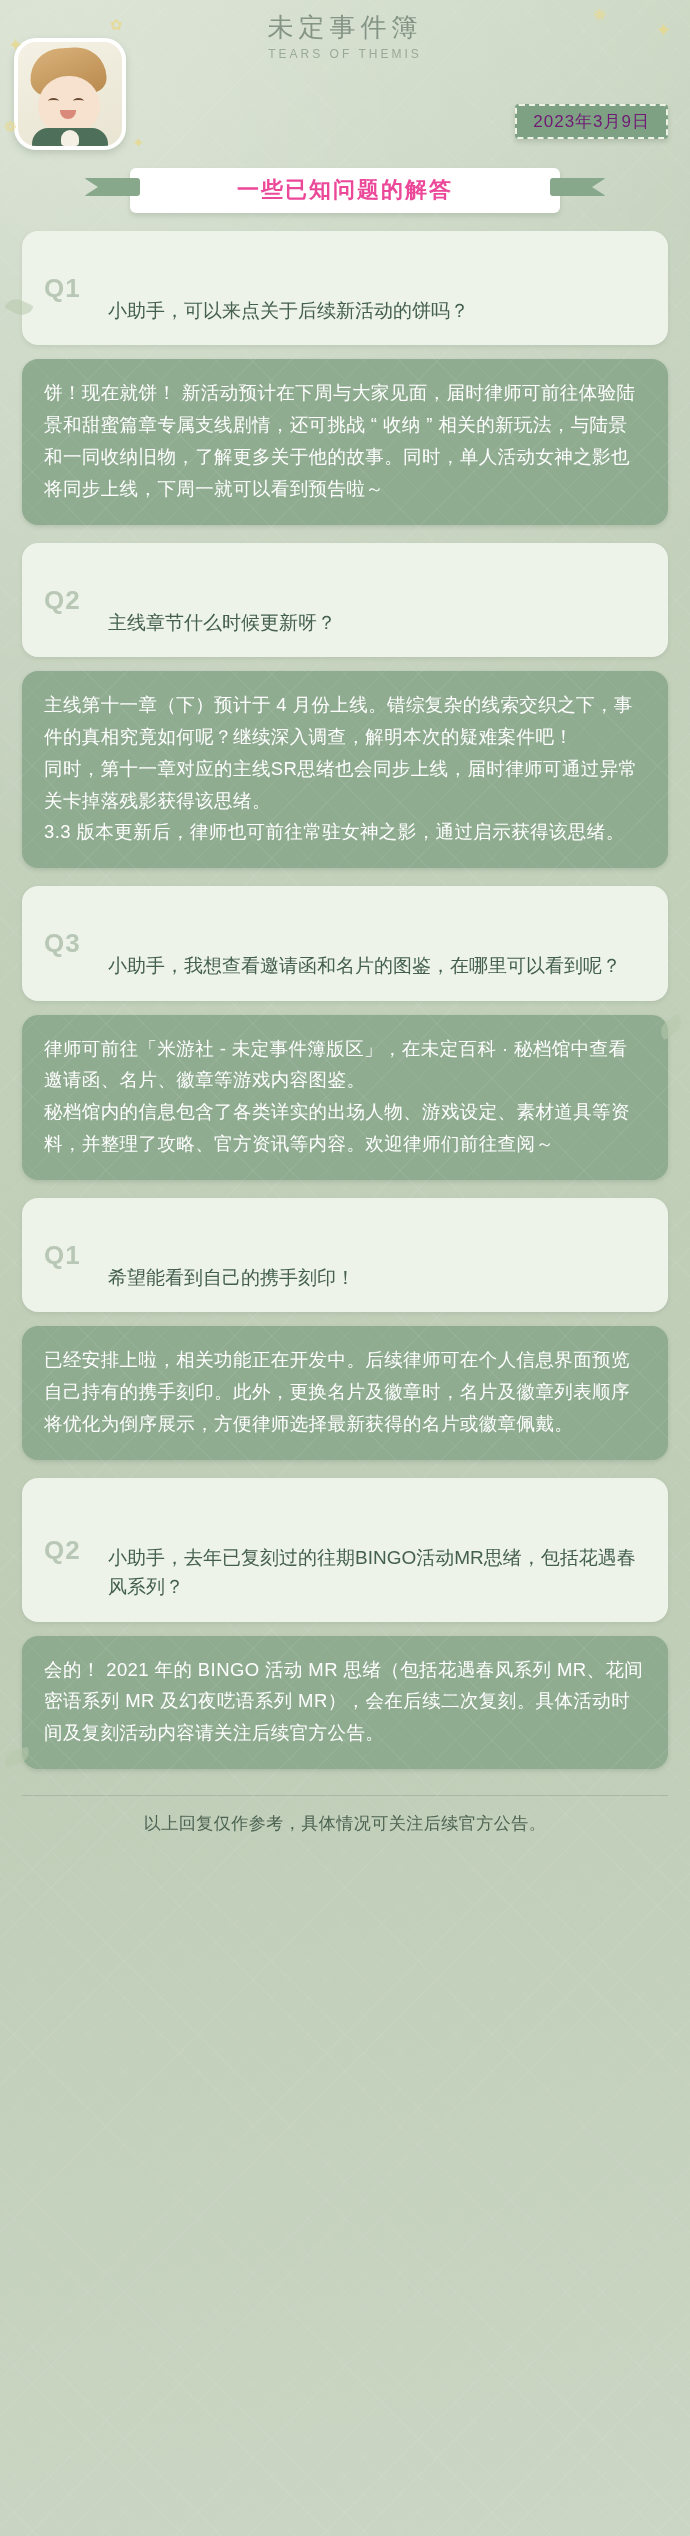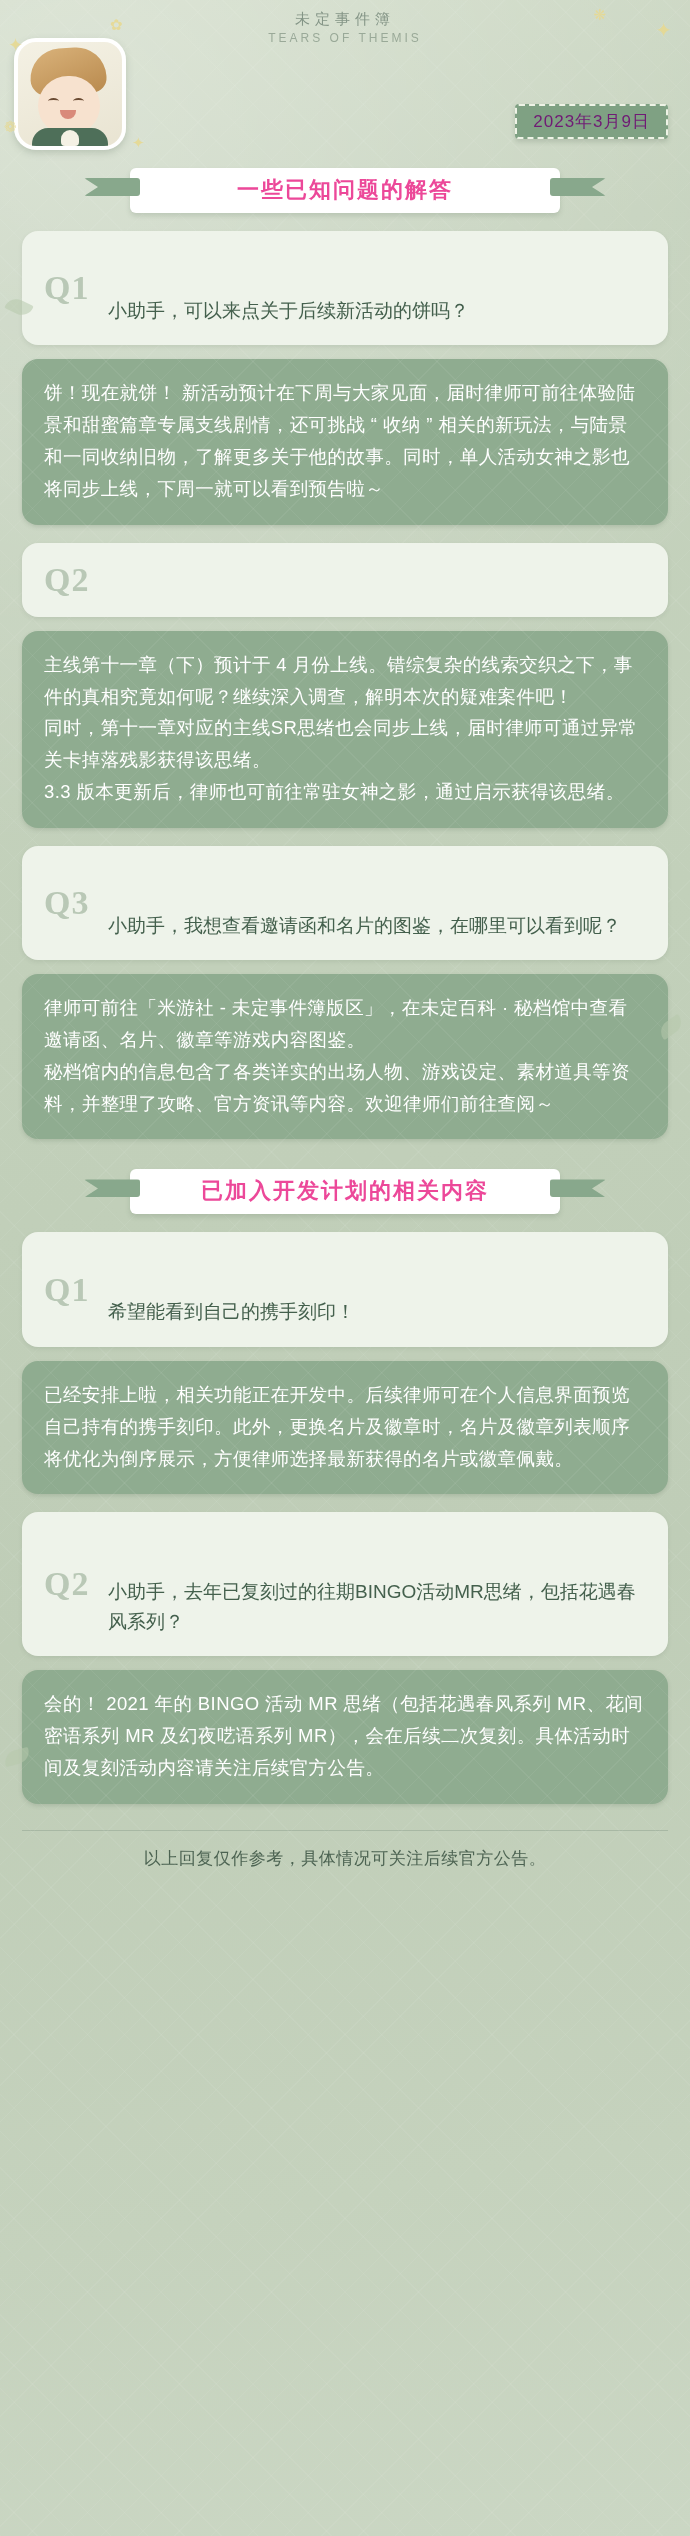--- a/index.html
+++ b/index.html
@@ -38,21 +38,21 @@
   .brand {
     position: absolute;
     top: 10px;
     left: 50%;
     transform: translateX(-50%);
     text-align: center;
     color: #7b8c77;
     letter-spacing: 5px;
   }
   .brand .cn {
-    font-size: 15px;
+    font-size: 26px;
     font-family: "Liberation Serif", serif;
     color: #76887a;
     opacity: .85;
   }
   .brand .en {
     font-size: 12px;
     letter-spacing: 3px;
     color: #8b9c8b;
     margin-top: 2px;
     opacity: .8;
@@ -207,22 +207,22 @@
     padding: 20px 22px 20px 86px;
     margin: 18px 0 0;
     box-shadow: 0 2px 4px rgba(80,100,80,.12);
     min-height: 34px;
   }
   .q-box .qnum {
     position: absolute;
     left: 22px;
     top: 50%;
     transform: translateY(-50%);
-    font-family: Liberation Serif, serif;
-    font-size: 34px;
+    font-family: Liberation Sans, sans-serif;
+    font-size: 26px;
     font-weight: bold;
     color: #b9c8b6;
     letter-spacing: 1px;
   }
   .q-box .qtext {
     font-size: 19px;
     line-height: 1.55;
     color: #44604d;
     margin-top: 45px;
   }
@@ -296,38 +296,34 @@
 
   <div class="qa-wrap">
     <div class="q-box">
       <div class="qnum">Q1</div>
       <div class="qtext">小助手，可以来点关于后续新活动的饼吗？</div>
     </div>
     <div class="a-box">饼！现在就饼！ 新活动预计在下周与大家见面，届时律师可前往体验陆景和甜蜜篇章专属支线剧情，还可挑战 “ 收纳 ” 相关的新玩法，与陆景和一同收纳旧物，了解更多关于他的故事。同时，单人活动女神之影也将同步上线，下周一就可以看到预告啦～</div>
 
     <div class="q-box">
       <div class="qnum">Q2</div>
+      <div class="qtext">主线章节什么时候更新呀？</div>
     </div>
     <div class="a-box">主线第十一章（下）预计于 4 月份上线。错综复杂的线索交织之下，事件的真相究竟如何呢？继续深入调查，解明本次的疑难案件吧！
 同时，第十一章对应的主线SR思绪也会同步上线，届时律师可通过异常关卡掉落残影获得该思绪。
 3.3 版本更新后，律师也可前往常驻女神之影，通过启示获得该思绪。</div>
 
     <div class="q-box">
       <div class="qnum">Q3</div>
       <div class="qtext">小助手，我想查看邀请函和名片的图鉴，在哪里可以看到呢？</div>
     </div>
     <div class="a-box">律师可前往「米游社 - 未定事件簿版区」，在未定百科 · 秘档馆中查看邀请函、名片、徽章等游戏内容图鉴。
 秘档馆内的信息包含了各类详实的出场人物、游戏设定、素材道具等资料，并整理了攻略、官方资讯等内容。欢迎律师们前往查阅～</div>
   </div>
 
-  <div class="section-banner" style="margin-top:30px;">
-    <div class="wing l"></div>
-    <div class="wing r"></div>
-    <div class="bar">已加入开发计划的相关内容</div>
-  </div>
 
   <div class="qa-wrap">
     <div class="q-box">
       <div class="qnum">Q1</div>
       <div class="qtext">希望能看到自己的携手刻印！</div>
     </div>
     <div class="a-box">已经安排上啦，相关功能正在开发中。后续律师可在个人信息界面预览自己持有的携手刻印。此外，更换名片及徽章时，名片及徽章列表顺序将优化为倒序展示，方便律师选择最新获得的名片或徽章佩戴。</div>
 
     <div class="q-box">
       <div class="qnum">Q2</div>

